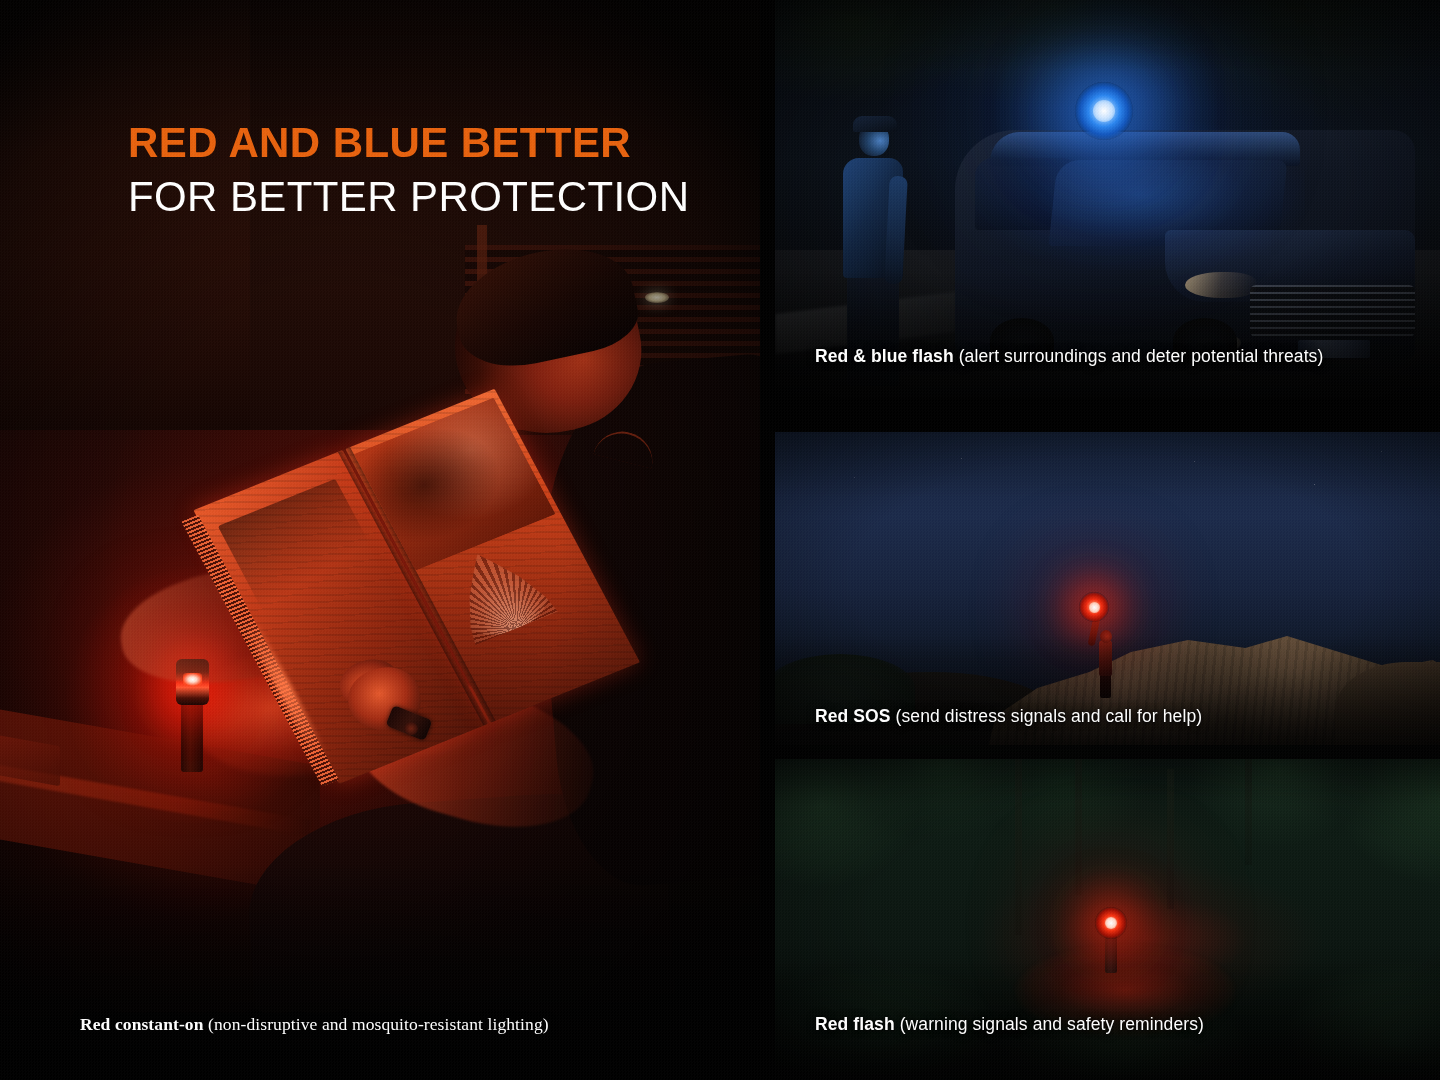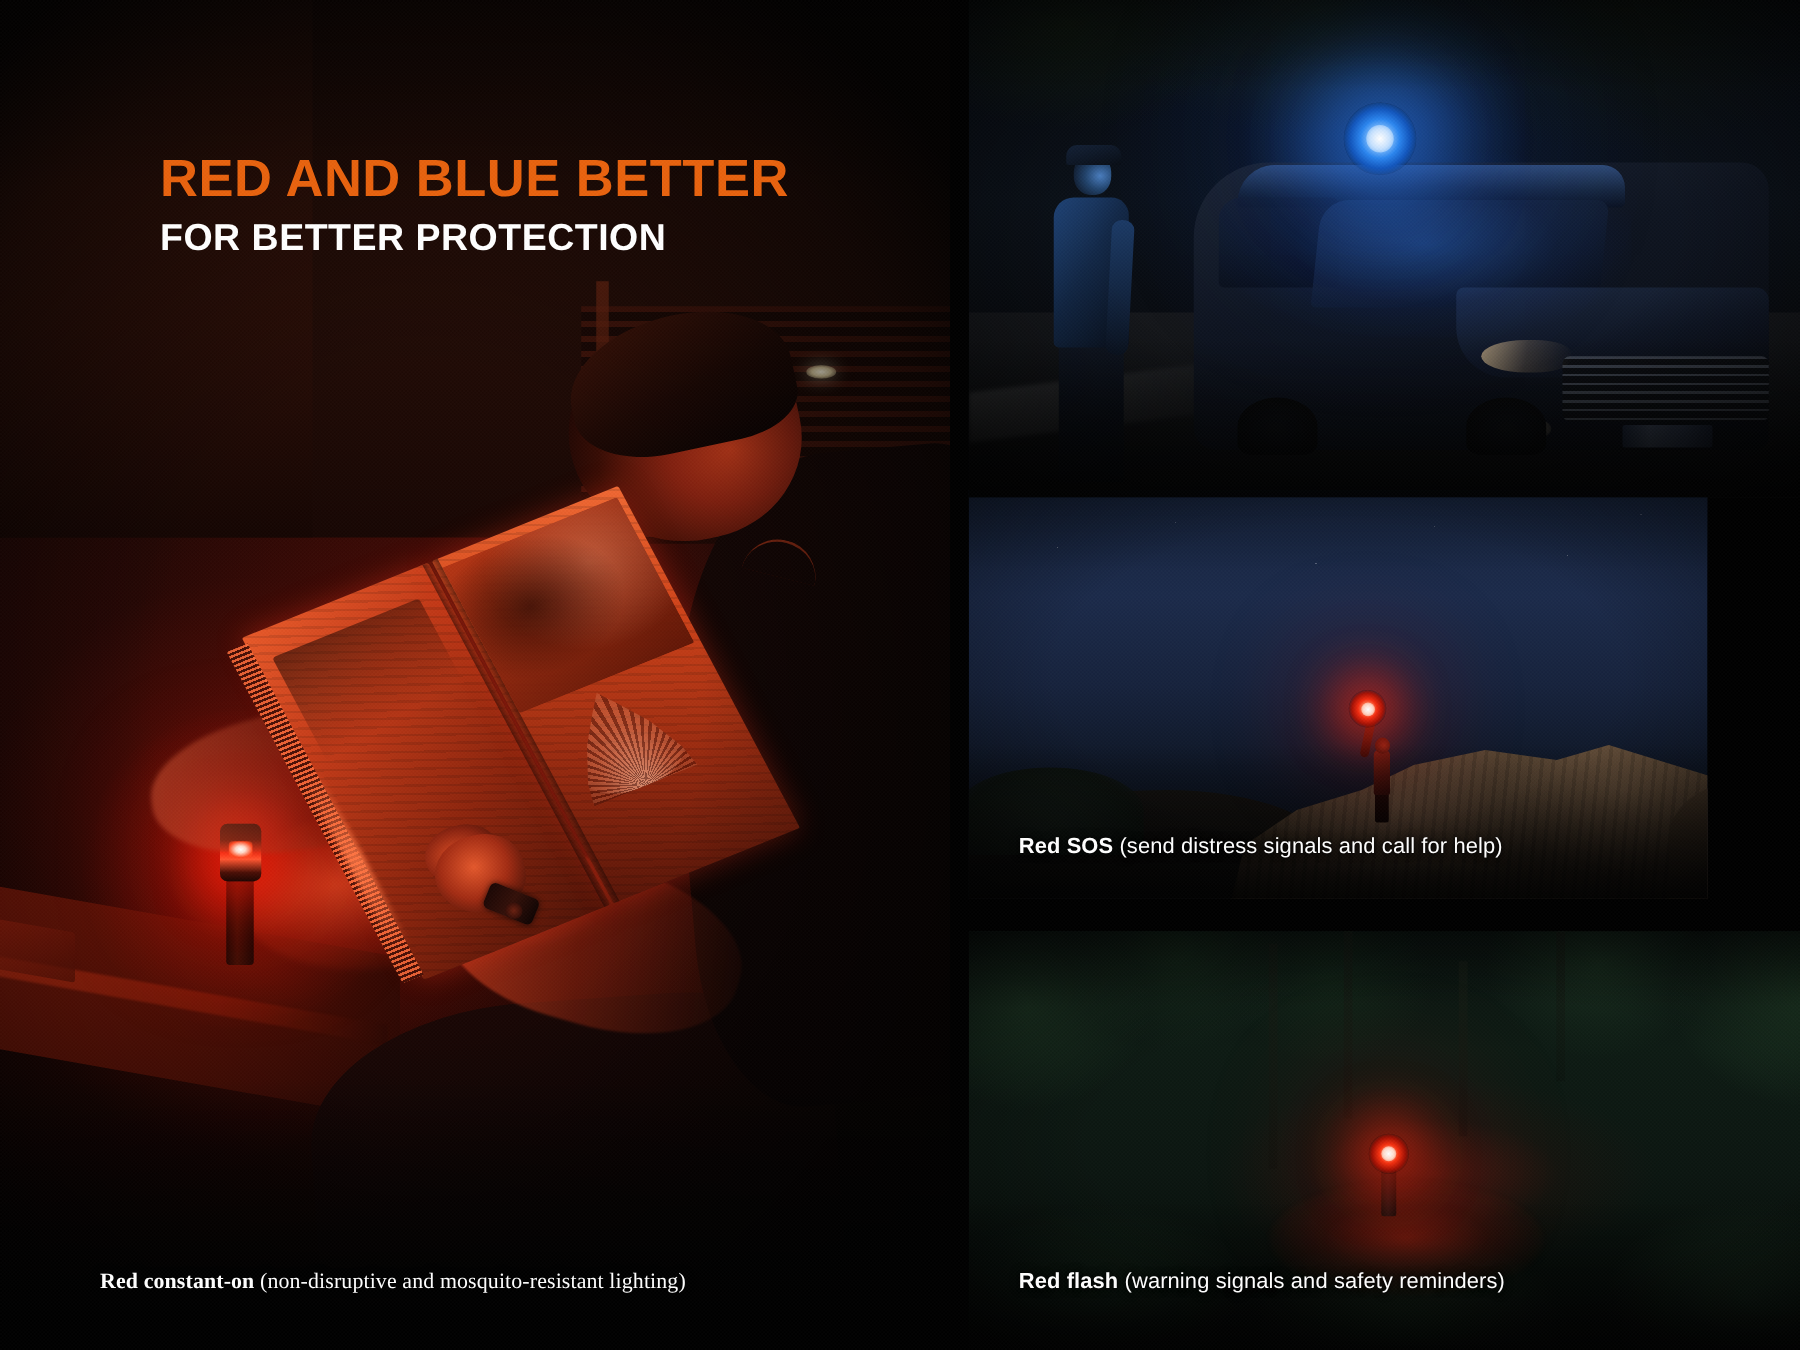--- a/index.html
+++ b/index.html
@@ -23,21 +23,21 @@
   .caption .lead{font-weight:bold;}
   .caption .sub{font-weight:normal;}
 
   
   .headline{position:absolute;left:128px;top:122px;z-index:50;}
   .headline .l1{
     color:#e8620e;font-weight:bold;font-size:42px;letter-spacing:.4px;
     line-height:1.0;margin-bottom:12px;
   }
   .headline .l2{
-    color:#fff;font-weight:bold;font-size:30px;letter-spacing:.4px;
+    color:#fff;font-weight:normal;font-size:42px;letter-spacing:.4px;
     line-height:1.0;
   }
 
   
   #p-left{left:0;top:0;width:760px;height:1080px;}
   #p-left .scene{background:
       radial-gradient(circle at 27% 64%, rgba(255,30,10,.34) 0%, rgba(150,12,4,.12) 26%, rgba(0,0,0,0) 52%),
       radial-gradient(ellipse 60% 45% at 55% 52%, rgba(190,26,10,.30) 0%, rgba(0,0,0,0) 70%),
       linear-gradient(180deg,#120502 0%,#1a0704 22%,#160604 50%,#0a0301 78%,#000 100%);
   }
@@ -233,21 +233,21 @@
   .officer-cap{position:absolute;left:78px;top:116px;width:44px;height:16px;z-index:16;
       background:linear-gradient(160deg,#15243c,#070c14);border-radius:9px 9px 2px 2px;}
   .officer-arm{position:absolute;left:112px;top:176px;width:18px;height:108px;z-index:15;
       background:linear-gradient(170deg,#1b3a66,#0a1322);border-radius:8px;transform:rotate(3deg);}
   .vig-rt{position:absolute;inset:0;z-index:30;pointer-events:none;
       background:
         radial-gradient(ellipse 78% 70% at 50% 45%, rgba(0,0,0,0) 45%, rgba(0,0,0,.52) 85%, rgba(0,0,0,.9) 100%),
         linear-gradient(180deg,rgba(0,0,0,.45) 0%,rgba(0,0,0,0) 18%,rgba(0,0,0,0) 68%,rgba(0,0,0,.85) 100%);}
 
   
-  #p-rm{left:775px;top:392px;width:555px;height:327px;padding-left:36px;}
+  #p-rm{left:775px;top:432px;width:666px;height:327px;}
   #p-rm .scene{background:linear-gradient(180deg,#16243f 0%,#1b2a4a 26%,#16223c 48%,#0d1524 70%,#070b13 100%);}
   .stars{position:absolute;inset:0;opacity:.5;
       background-image:
         radial-gradient(1px 1px at 12% 14%, rgba(255,255,255,.7) 50%, transparent 51%),
         radial-gradient(1px 1px at 28% 8%, rgba(255,255,255,.5) 50%, transparent 51%),
         radial-gradient(1px 1px at 47% 18%, rgba(255,255,255,.55) 50%, transparent 51%),
         radial-gradient(1px 1px at 63% 9%, rgba(255,255,255,.45) 50%, transparent 51%),
         radial-gradient(1px 1px at 81% 16%, rgba(255,255,255,.6) 50%, transparent 51%),
         radial-gradient(1px 1px at 91% 6%, rgba(255,255,255,.4) 50%, transparent 51%);}
   .ridge-l{position:absolute;left:-40px;top:240px;width:330px;height:130px;
@@ -416,20 +416,24 @@
       <div class="officer-arm"></div>
       <div class="officer-head"></div>
       <div class="officer-cap"></div>
 
       <div class="beacon"></div>
       <div class="beacon-core"></div>
 
       <div class="vig-rt"></div>
     </div>
 
+    <div class="caption" style="left:40px;top:346px;">
+      <span class="lead">Red &amp; blue flash</span>
+      <span class="sub"> (alert surroundings and deter potential threats)</span>
+    </div>
   </div>
 
   <div class="panel" id="p-rm">
     <div class="scene">
       <div class="stars"></div>
       <div class="ridge-l"></div>
       <div class="bush-l"></div>
       <div class="rock"></div>
       <div class="rock-tex"></div>
       <div class="rock-r"></div>

